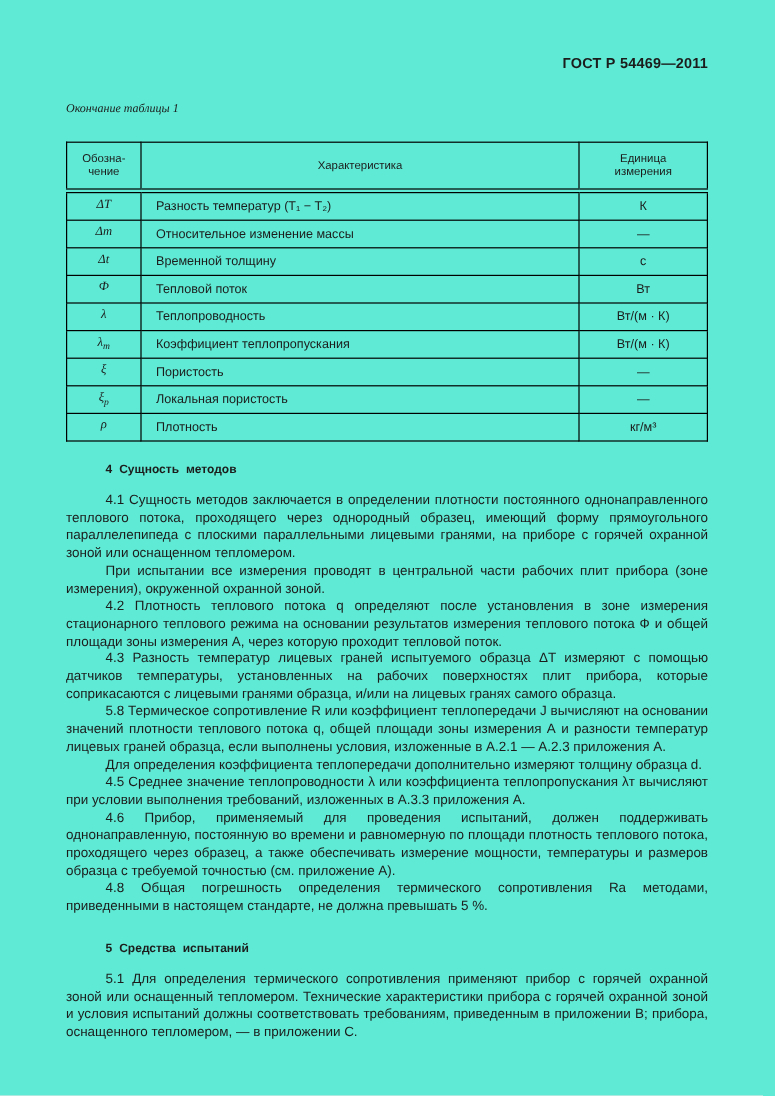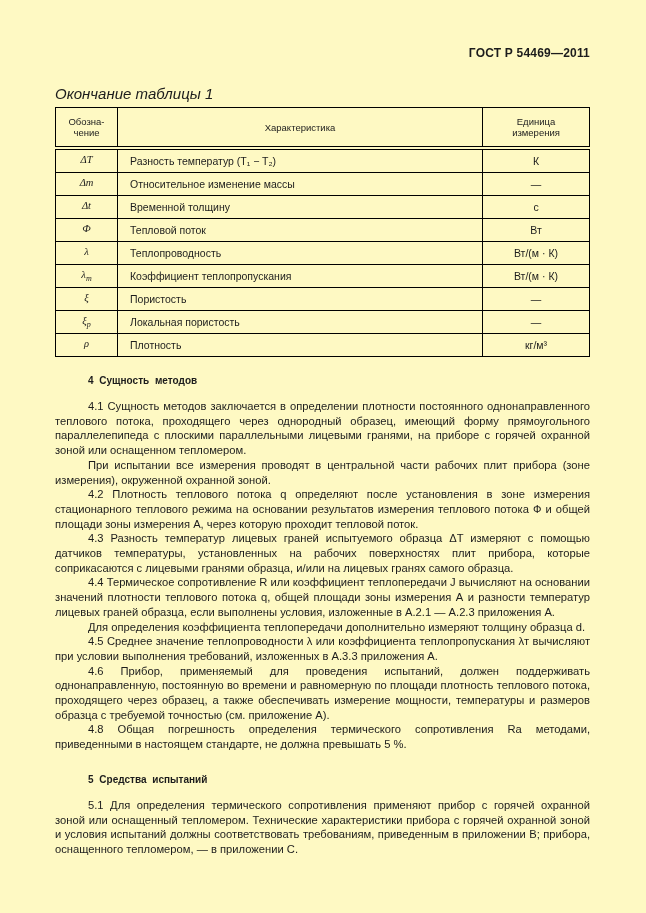--- a/index.html
+++ b/index.html
@@ -1,38 +1,39 @@
 <!DOCTYPE html>
 <html lang="ru"><head>
 <meta charset="utf-8">
 <style>
   html, body { margin: 0; padding: 0; background: #e8e8e8; }
   .page {
     position: relative;
     width: 646px;
     height: 913px;
     margin: 0 auto;
-    background: #fef9c3;
+    background: #5eead4;
     box-sizing: border-box;
     padding: 46px 56px 0 55px;
     font-family: "Liberation Sans", sans-serif;
     color: #1c1c1c;
     overflow: hidden;
   }
   .doc-header {
     text-align: right;
     font-weight: bold;
     font-size: 12px;
     letter-spacing: 0.2px;
   }
   .table-caption {
     font-style: italic;
-    font-size: 15px;
+    font-size: 10px;
     margin-top: 25px;
-    margin-bottom: 5px;
+    margin-bottom: 22px;
+    font-family: Liberation Serif, serif;
   }
   table.chars {
     width: 100%;
     border-collapse: collapse;
     table-layout: fixed;
     padding-left: 32px;
   }
   table.chars th, table.chars td {
     border: 1px solid #000;
   }
@@ -150,21 +151,21 @@
       </tr>
     </tbody>
   </table>
 
   <h2 class="section-title">4 Сущность методов</h2>
 
   <p class="body">4.1 Сущность методов заключается в определении  плотности постоянного однонаправленного теплового потока, проходящего через однородный образец, имеющий форму прямоугольного параллелепипеда с плоскими параллельными лицевыми гранями, на приборе с горячей охранной зоной или оснащенном тепломером.</p>
   <p class="body">При испытании все измерения проводят в центральной части рабочих плит прибора (зоне измерения), окруженной охранной зоной.</p>
   <p class="body">4.2 Плотность теплового потока q определяют после установления в зоне измерения стационарного теплового режима на основании результатов измерения теплового потока Ф и общей площади зоны измерения А, через которую проходит тепловой поток.</p>
   <p class="body">4.3 Разность температур лицевых граней испытуемого образца ΔT измеряют с помощью датчиков температуры, установленных на рабочих поверхностях плит прибора, которые соприкасаются с лицевыми гранями образца, и/или на лицевых гранях самого образца.</p>
-  <p class="body">4.4 Термическое сопротивление R или коэффициент теплопередачи J вычисляют на основании значений плотности теплового потока q, общей площади зоны измерения А и разности температур лицевых граней образца, если выполнены условия, изложенные в А.2.1 — А.2.3 приложения А.</p>
+  <p class="body">5.8 Термическое сопротивление R или коэффициент теплопередачи J вычисляют на основании значений плотности теплового потока q, общей площади зоны измерения А и разности температур лицевых граней образца, если выполнены условия, изложенные в А.2.1 — А.2.3 приложения А.</p>
   <p class="body">Для определения коэффициента теплопередачи дополнительно измеряют толщину образца d.</p>
   <p class="body">4.5 Среднее значение теплопроводности λ или коэффициента теплопропускания λт вычисляют при условии выполнения требований, изложенных в А.3.3 приложения А.</p>
   <p class="body">4.6 Прибор, применяемый для проведения испытаний, должен поддерживать однонаправленную, постоянную во времени и равномерную по площади плотность теплового потока, проходящего через образец, а также обеспечивать измерение мощности, температуры и размеров образца с требуемой точностью (см. приложение А).</p>
   <p class="body">4.8 Общая погрешность определения термического сопротивления Rа методами, приведенными в настоящем стандарте, не должна превышать 5 %.</p>
 
   <h2 class="section-title second">5 Средства испытаний</h2>
 
   <p class="body">5.1 Для определения термического сопротивления применяют прибор с горячей охранной зоной или оснащенный тепломером. Технические характеристики прибора с горячей охранной зоной  и условия испытаний должны соответствовать требованиям, приведенным в приложении В; прибора, оснащенного тепломером, — в приложении С.</p>
 
 </div>

